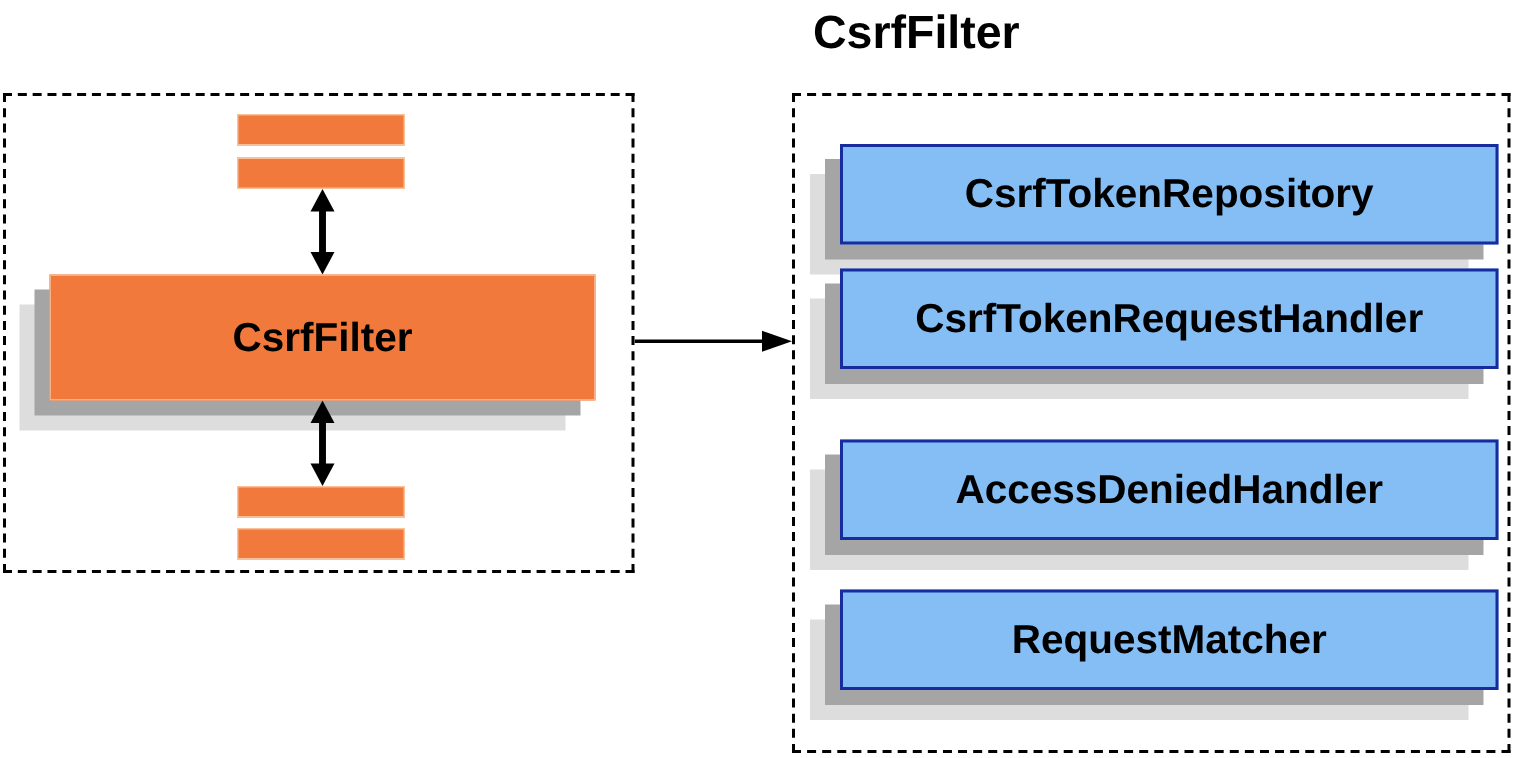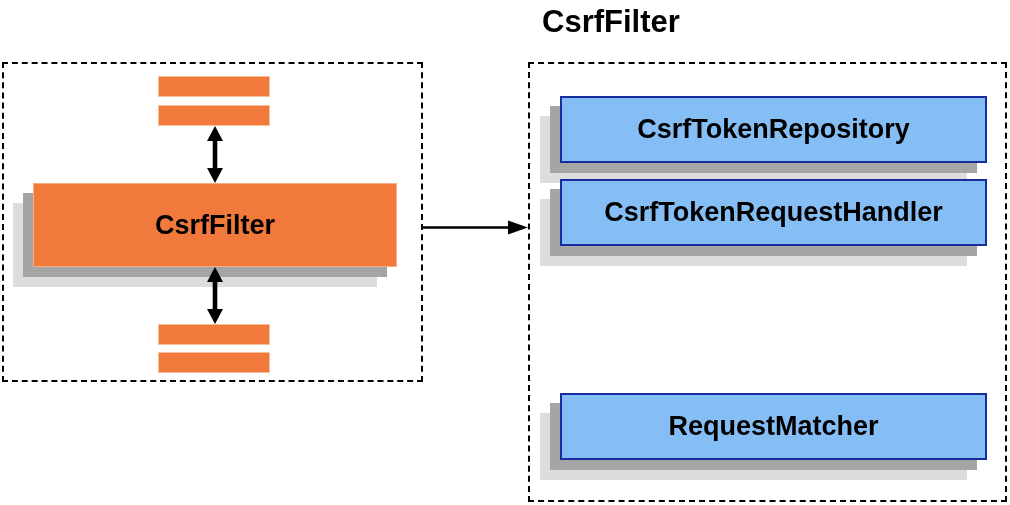--- a/index.html
+++ b/index.html
@@ -71,21 +71,21 @@
     box-sizing: border-box;
   }
 
   #csrf-filter-node { left: 33px; top: 183px; width: 364px; height: 84px; }
   #csrf-filter-node .node-face {
     background: #F0793B;
     border: 1px solid #F9AE85;
     font-size: 27px;
   }
 
-  .component-node { left: 560px; width: 427px; height: 67px; }
+  .component-node { left: 560px; width: 427px; height: 67px; padding-left: 12px; }
   .component-node .node-face {
     background: #85BEF5;
     border: 2px solid #172D9E;
     font-size: 27px;
   }
   #component-0 { top: 96px; }
   #component-1 { top: 179px; }
   #component-2 { top: 293px; }
   #component-3 { top: 393px; }
 
@@ -140,20 +140,25 @@
     <div class="shadow-dark"></div>
     <div class="node-face">CsrfTokenRepository</div>
   </div>
 
   <div class="node-wrap component-node" id="component-1">
     <div class="shadow-light"></div>
     <div class="shadow-dark"></div>
     <div class="node-face">CsrfTokenRequestHandler</div>
   </div>
 
+  <div class="node-wrap component-node" id="component-2">
+    <div class="shadow-light"></div>
+    <div class="shadow-dark"></div>
+    <div class="node-face">AccessDeniedHandler</div>
+  </div>
 
   <div class="node-wrap component-node" id="component-3">
     <div class="shadow-light"></div>
     <div class="shadow-dark"></div>
     <div class="node-face">RequestMatcher</div>
   </div>
 
 </div>
 
 </body></html>

